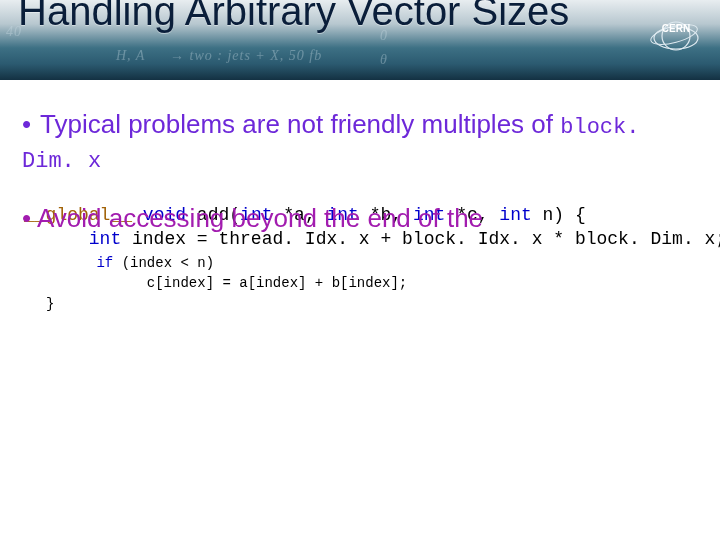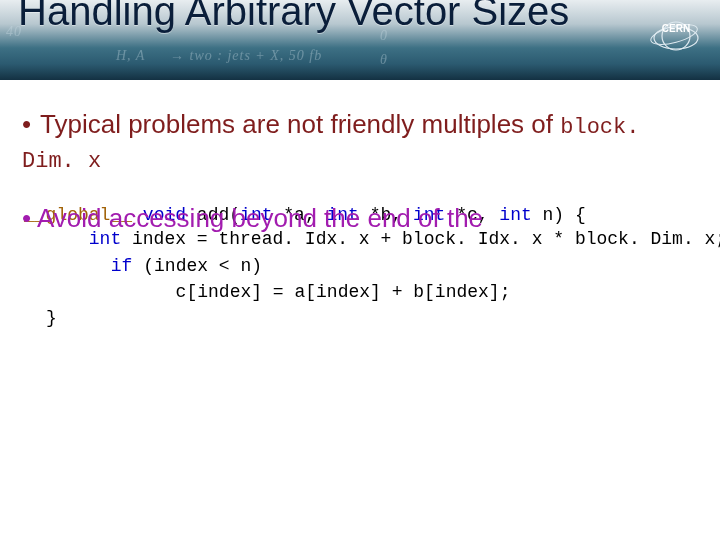--- a/index.html
+++ b/index.html
@@ -21,21 +21,21 @@
     position: absolute; left: 18px; top: -10px;
     font-size: 40px; color: #0a1e3a; font-weight: 400;
     line-height: 1.05;
     text-shadow: 0 1px 0 rgba(255,255,255,0.4);
     font-family: Arial, sans-serif;
   }
   .logo {
     position: absolute; right: 16px; top: 14px; width: 56px; height: 40px;
   }
   .body { padding: 28px 22px 0 22px; }
-  .bullet { font-size: 26px; color: #7f1d1d; line-height: 1.25; margin-bottom: 26px; }
+  .bullet { font-size: 26px; color: #6d28d9; line-height: 1.25; margin-bottom: 26px; }
   .bullet .dot { display:inline-block; width: 18px; }
   .mono { font-family: "Courier New", Courier, monospace; font-size: 22px; }
 
   .overlap-wrap { position: relative; margin-bottom: 8px; }
   .bullet2 {
     position: relative; z-index: 2;
     font-size: 26px; color: #a21caf; line-height: 1.35;
   }
   .bullet2 .line1 { display:block; }
   .bullet2 .line2 { display:block; margin-left: 38px; }
@@ -45,21 +45,21 @@
     z-index: 1;
     font-family: "Courier New", Courier, monospace;
     font-size: 18px; line-height: 1.35; color: #000;
     white-space: pre;
   }
   .kw-green { color: #a16207; }
   .kw-blue { color: #0000cc; }
 
   .codeblock2 {
     font-family: "Courier New", Courier, monospace;
-    font-size: 18px; line-height: 1.45; color: #000;
+    font-size: 14px; line-height: 1.45; color: #000;
     white-space: pre; margin-left: 24px; margin-top: 17px;
   }
 </style>
 </head>
 <body>
 
 <div class="slide">
 
   <div class="header">
     <div class="deco">

